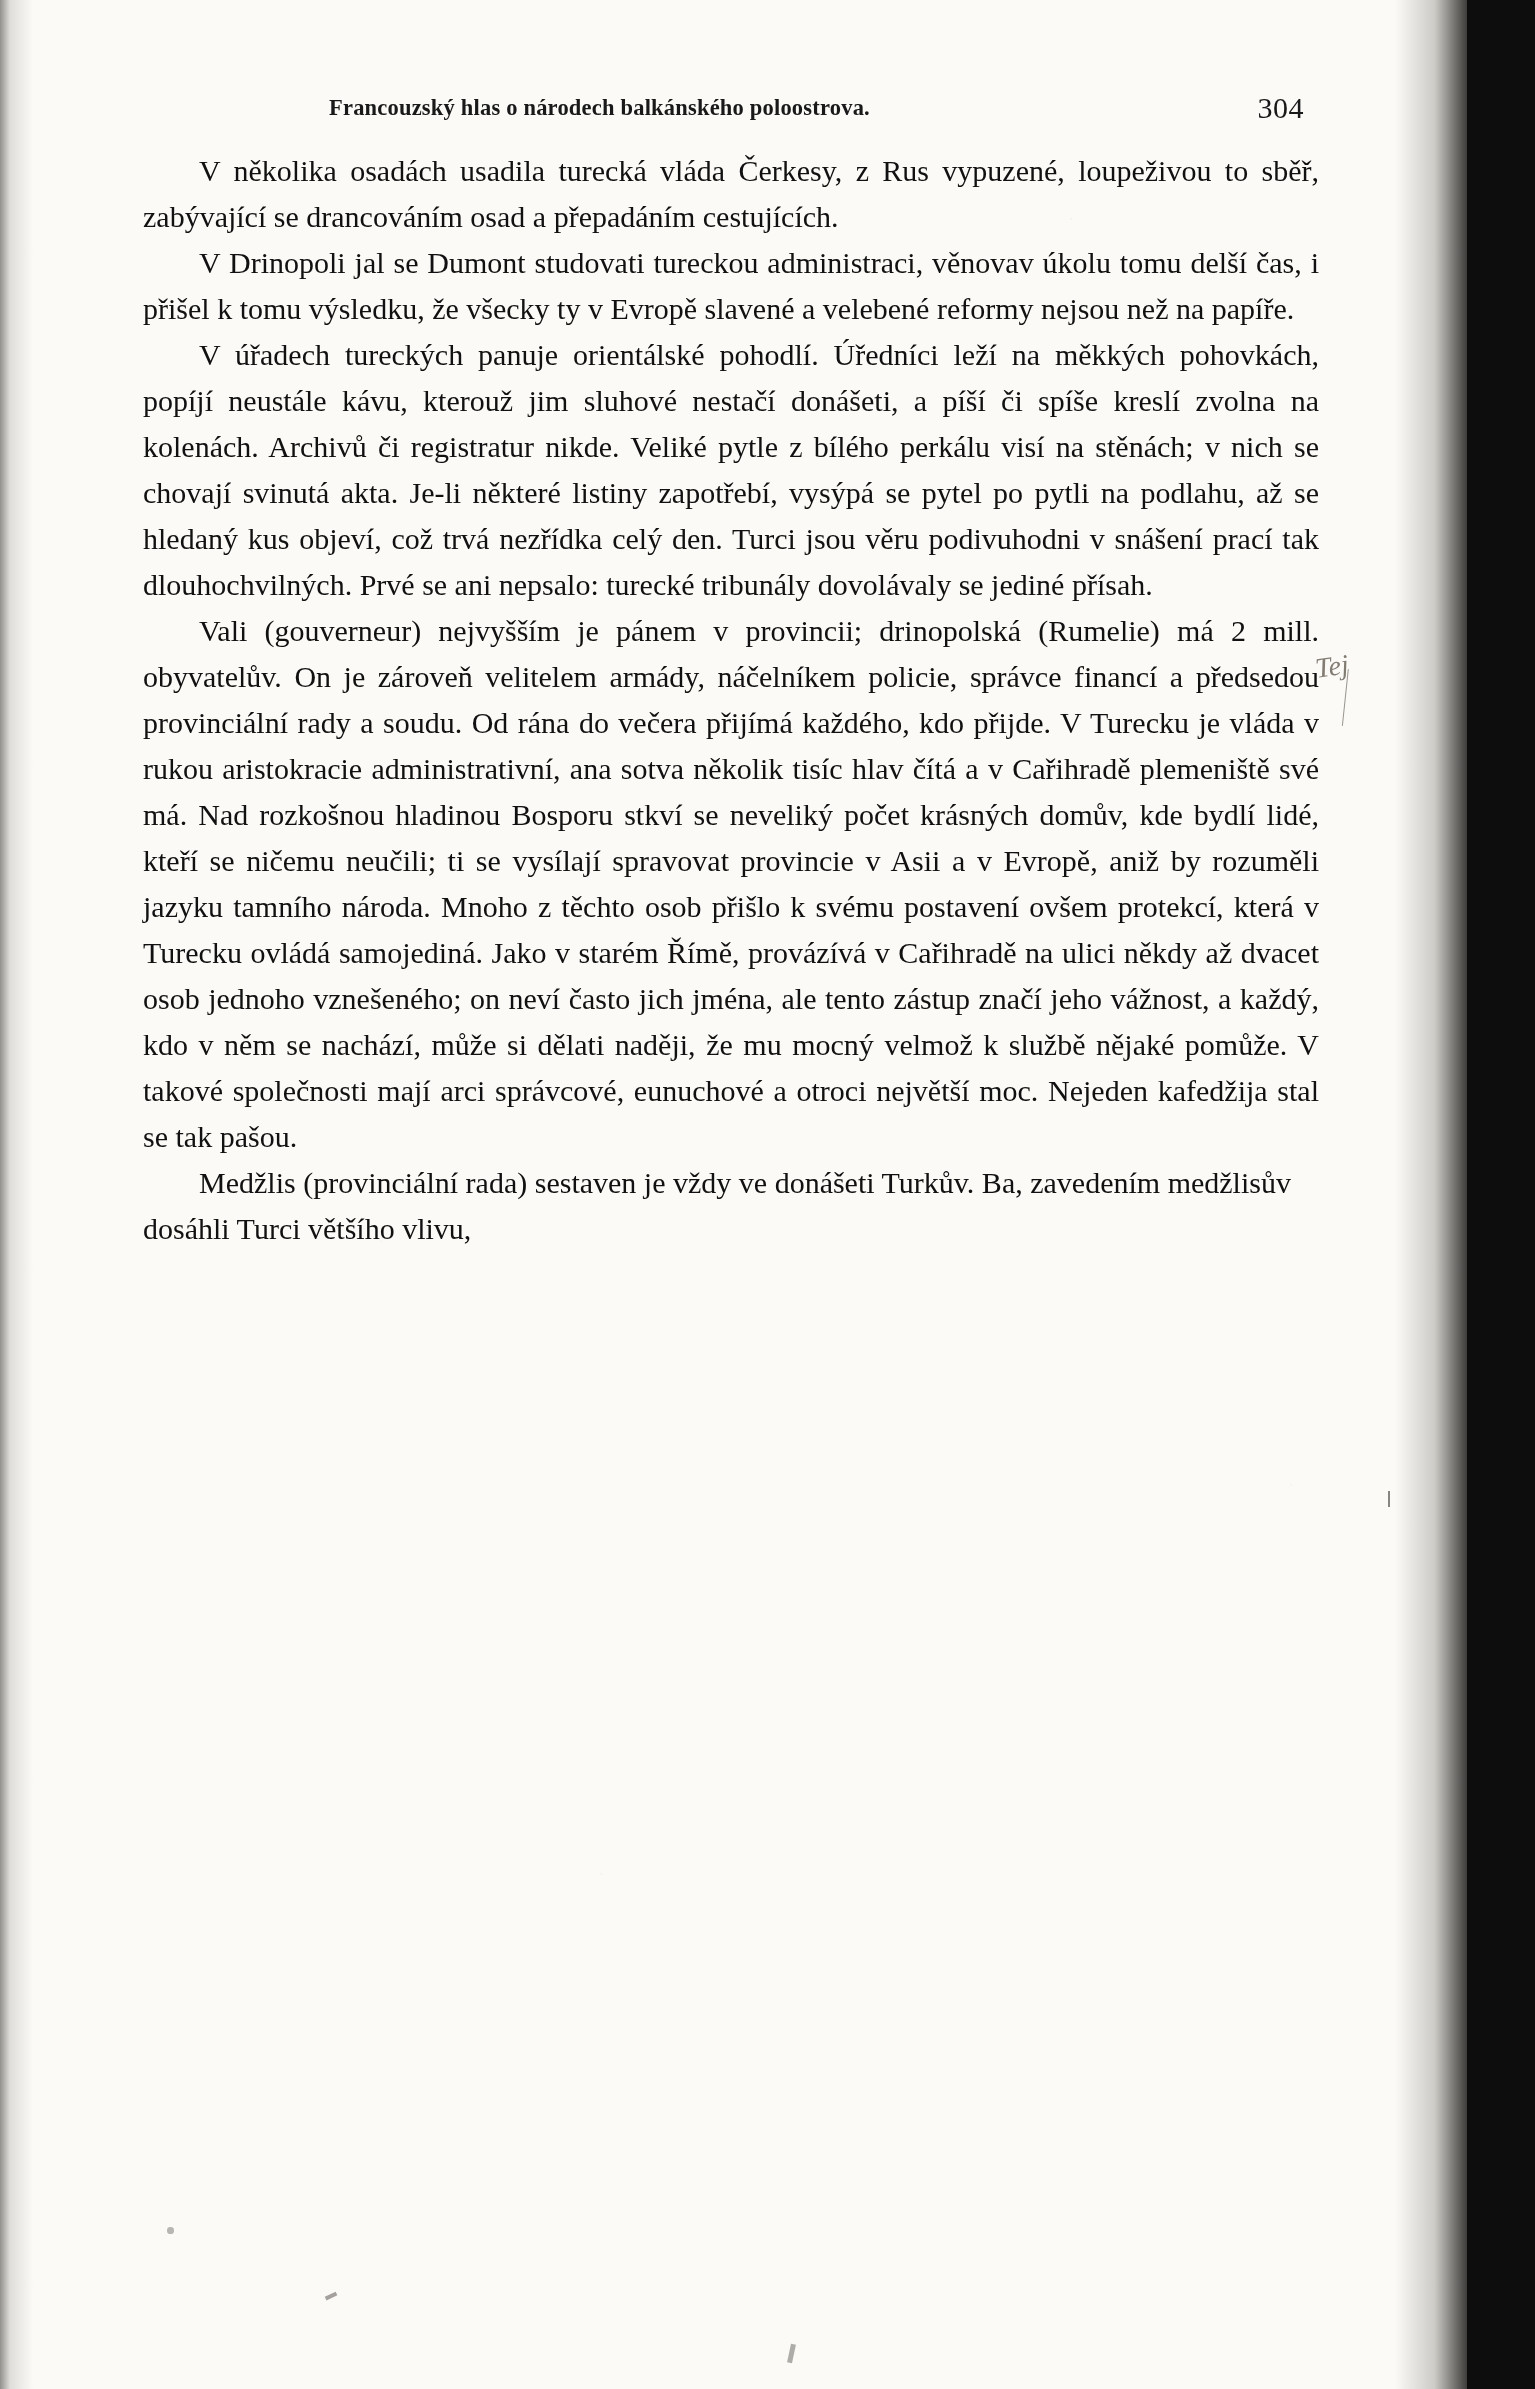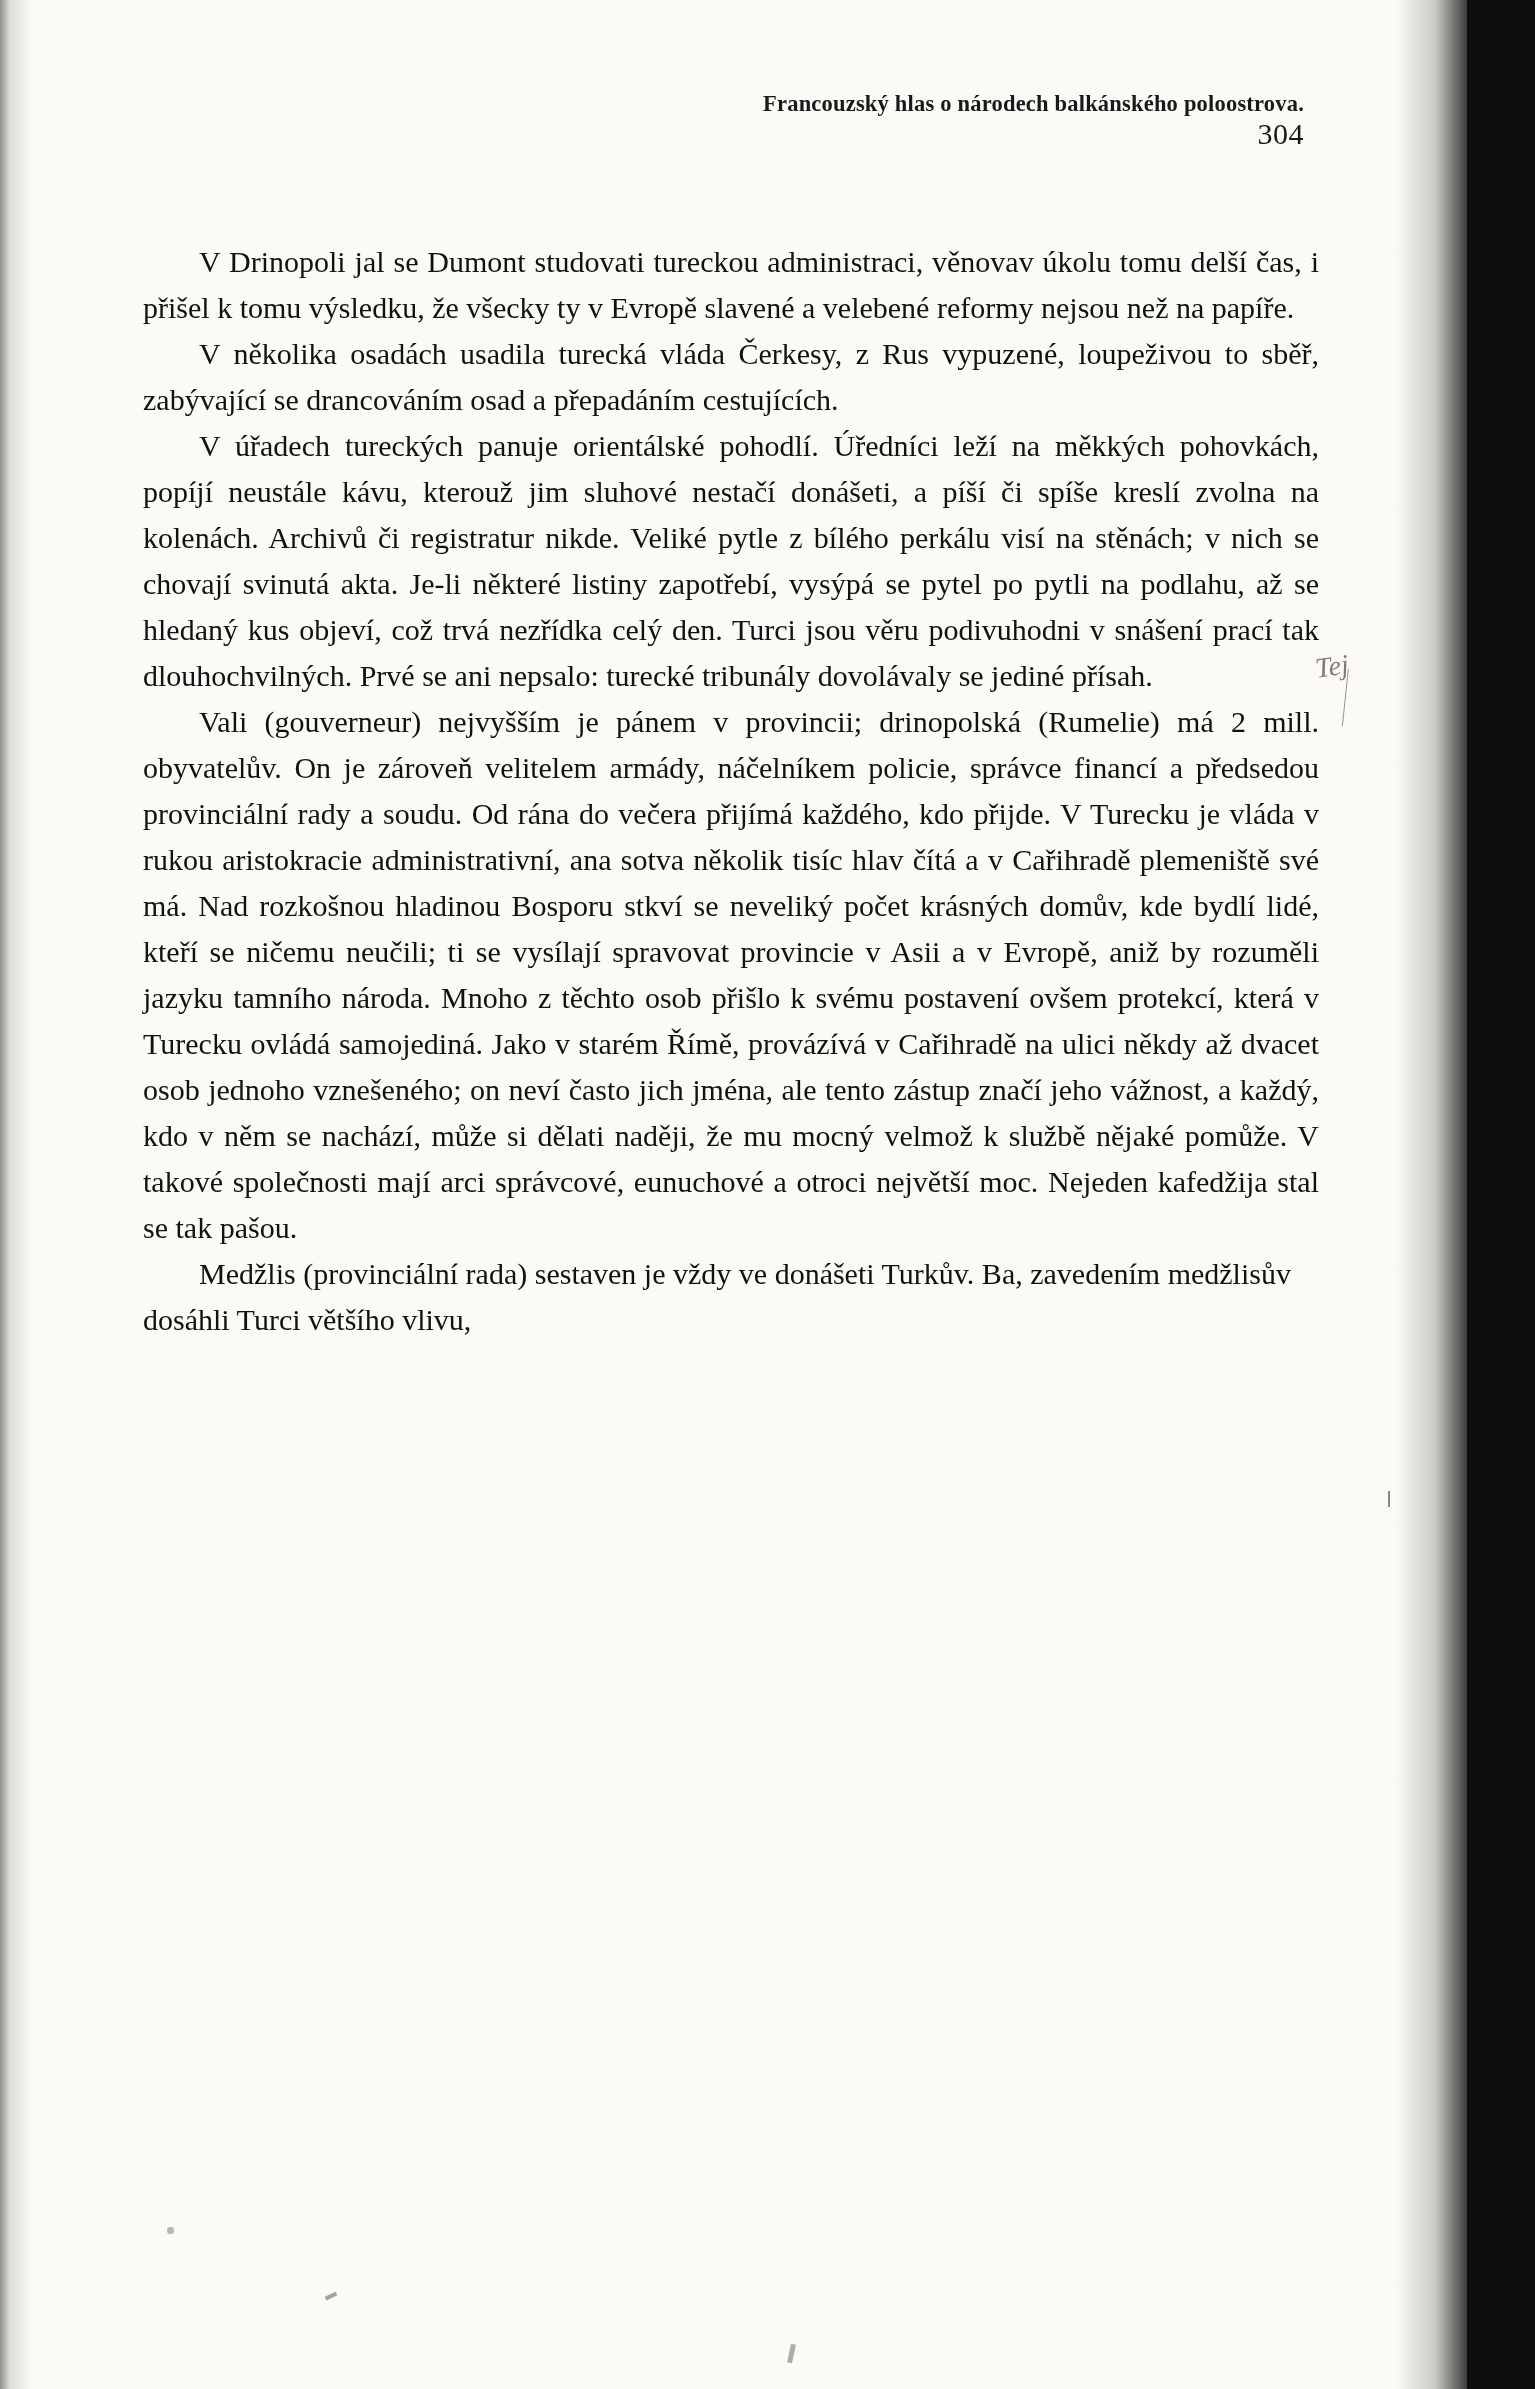--- a/index.html
+++ b/index.html
@@ -66,25 +66,24 @@
   
   .text-block {
     position: absolute;
     left: 143px;
     top: 91px;
     width: 1176px;
   }
 
   .running-head {
     display: flex;
-    align-items: flex-end;
+    align-items: center;
     justify-content: space-between;
     width: 1161px;
-    margin-bottom: 88px;
-    flex-direction: column;
+    margin-bottom: 23px;
   }
   .running-title {
     font-family: "Liberation Serif", serif;
     font-weight: bold;
     font-size: 22.5px;
     letter-spacing: 0.2px;
     color: #191919;
     padding-left: 186px;
   }
   .folio {
@@ -182,22 +181,22 @@
     <div class="left-edge-shadow"></div>
 
     <div class="text-block">
 
       <div class="running-head">
         <div class="running-title">Francouzský hlas o národech balkánského poloostrova.</div>
         <div class="folio">304</div>
       </div>
 
       <div class="body-copy">
+        <p>V několika osadách usadila turecká vláda Čerkesy, z Rus vypuzené, loupeživou to sběř, zabývající se drancováním osad a přepadáním cestujících.</p>
         <p>V Drinopoli jal se Dumont studovati tureckou administraci, věnovav úkolu tomu delší čas, i přišel k tomu výsledku, že všecky ty v Evropě slavené a velebené reformy nejsou než na papíře.</p>
-        <p>V několika osadách usadila turecká vláda Čerkesy, z Rus vypuzené, loupeživou to sběř, zabývající se drancováním osad a přepadáním cestujících.</p>
         <p>V úřadech tureckých panuje orientálské pohodlí. Úředníci leží na měkkých pohovkách, popíjí neustále kávu, kterouž jim sluhové nestačí donášeti, a píší či spíše kreslí zvolna na kolenách. Archivů či registratur nikde. Veliké pytle z bílého perkálu visí na stěnách; v nich se chovají svinutá akta. Je-li některé listiny zapotřebí, vysýpá se pytel po pytli na podlahu, až se hledaný kus objeví, což trvá nezřídka celý den. Turci jsou věru podivuhodni v snášení prací tak dlouhochvilných. Prvé se ani nepsalo: turecké tribunály dovolávaly se jediné přísah.</p>
         <p>Vali (gouverneur) nejvyšším je pánem v provincii; drinopolská (Rumelie) má 2 mill. obyvatelův. On je zároveň velitelem armády, náčelníkem policie, správce financí a předsedou provinciální rady a soudu. Od rána do večera přijímá každého, kdo přijde. V Turecku je vláda v rukou aristokracie administrativní, ana sotva několik tisíc hlav čítá a v Cařihradě plemeniště své má. Nad rozkošnou hladinou Bosporu stkví se neveliký počet krásných domův, kde bydlí lidé, kteří se ničemu neučili; ti se vysílají spravovat provincie v Asii a v Evropě, aniž by rozuměli jazyku tamního národa. Mnoho z těchto osob přišlo k svému postavení ovšem protekcí, která v Turecku ovládá samojediná. Jako v starém Římě, provázívá v Cařihradě na ulici někdy až dvacet osob jednoho vznešeného; on neví často jich jména, ale tento zástup značí jeho vážnost, a každý, kdo v něm se nachází, může si dělati naději, že mu mocný velmož k službě nějaké pomůže. V takové společnosti mají arci správcové, eunuchové a otroci největší moc. Nejeden kafedžija stal se tak pašou.</p>
         <p class="last-para">Medžlis (provinciální rada) sestaven je vždy ve donášeti Turkův. Ba, zavedením medžlisův dosáhli Turci většího vlivu,</p>
       </div>
 
     </div>
 
     <div class="margin-mark">
       <span>Tej</span>
       <span class="stroke"></span>

